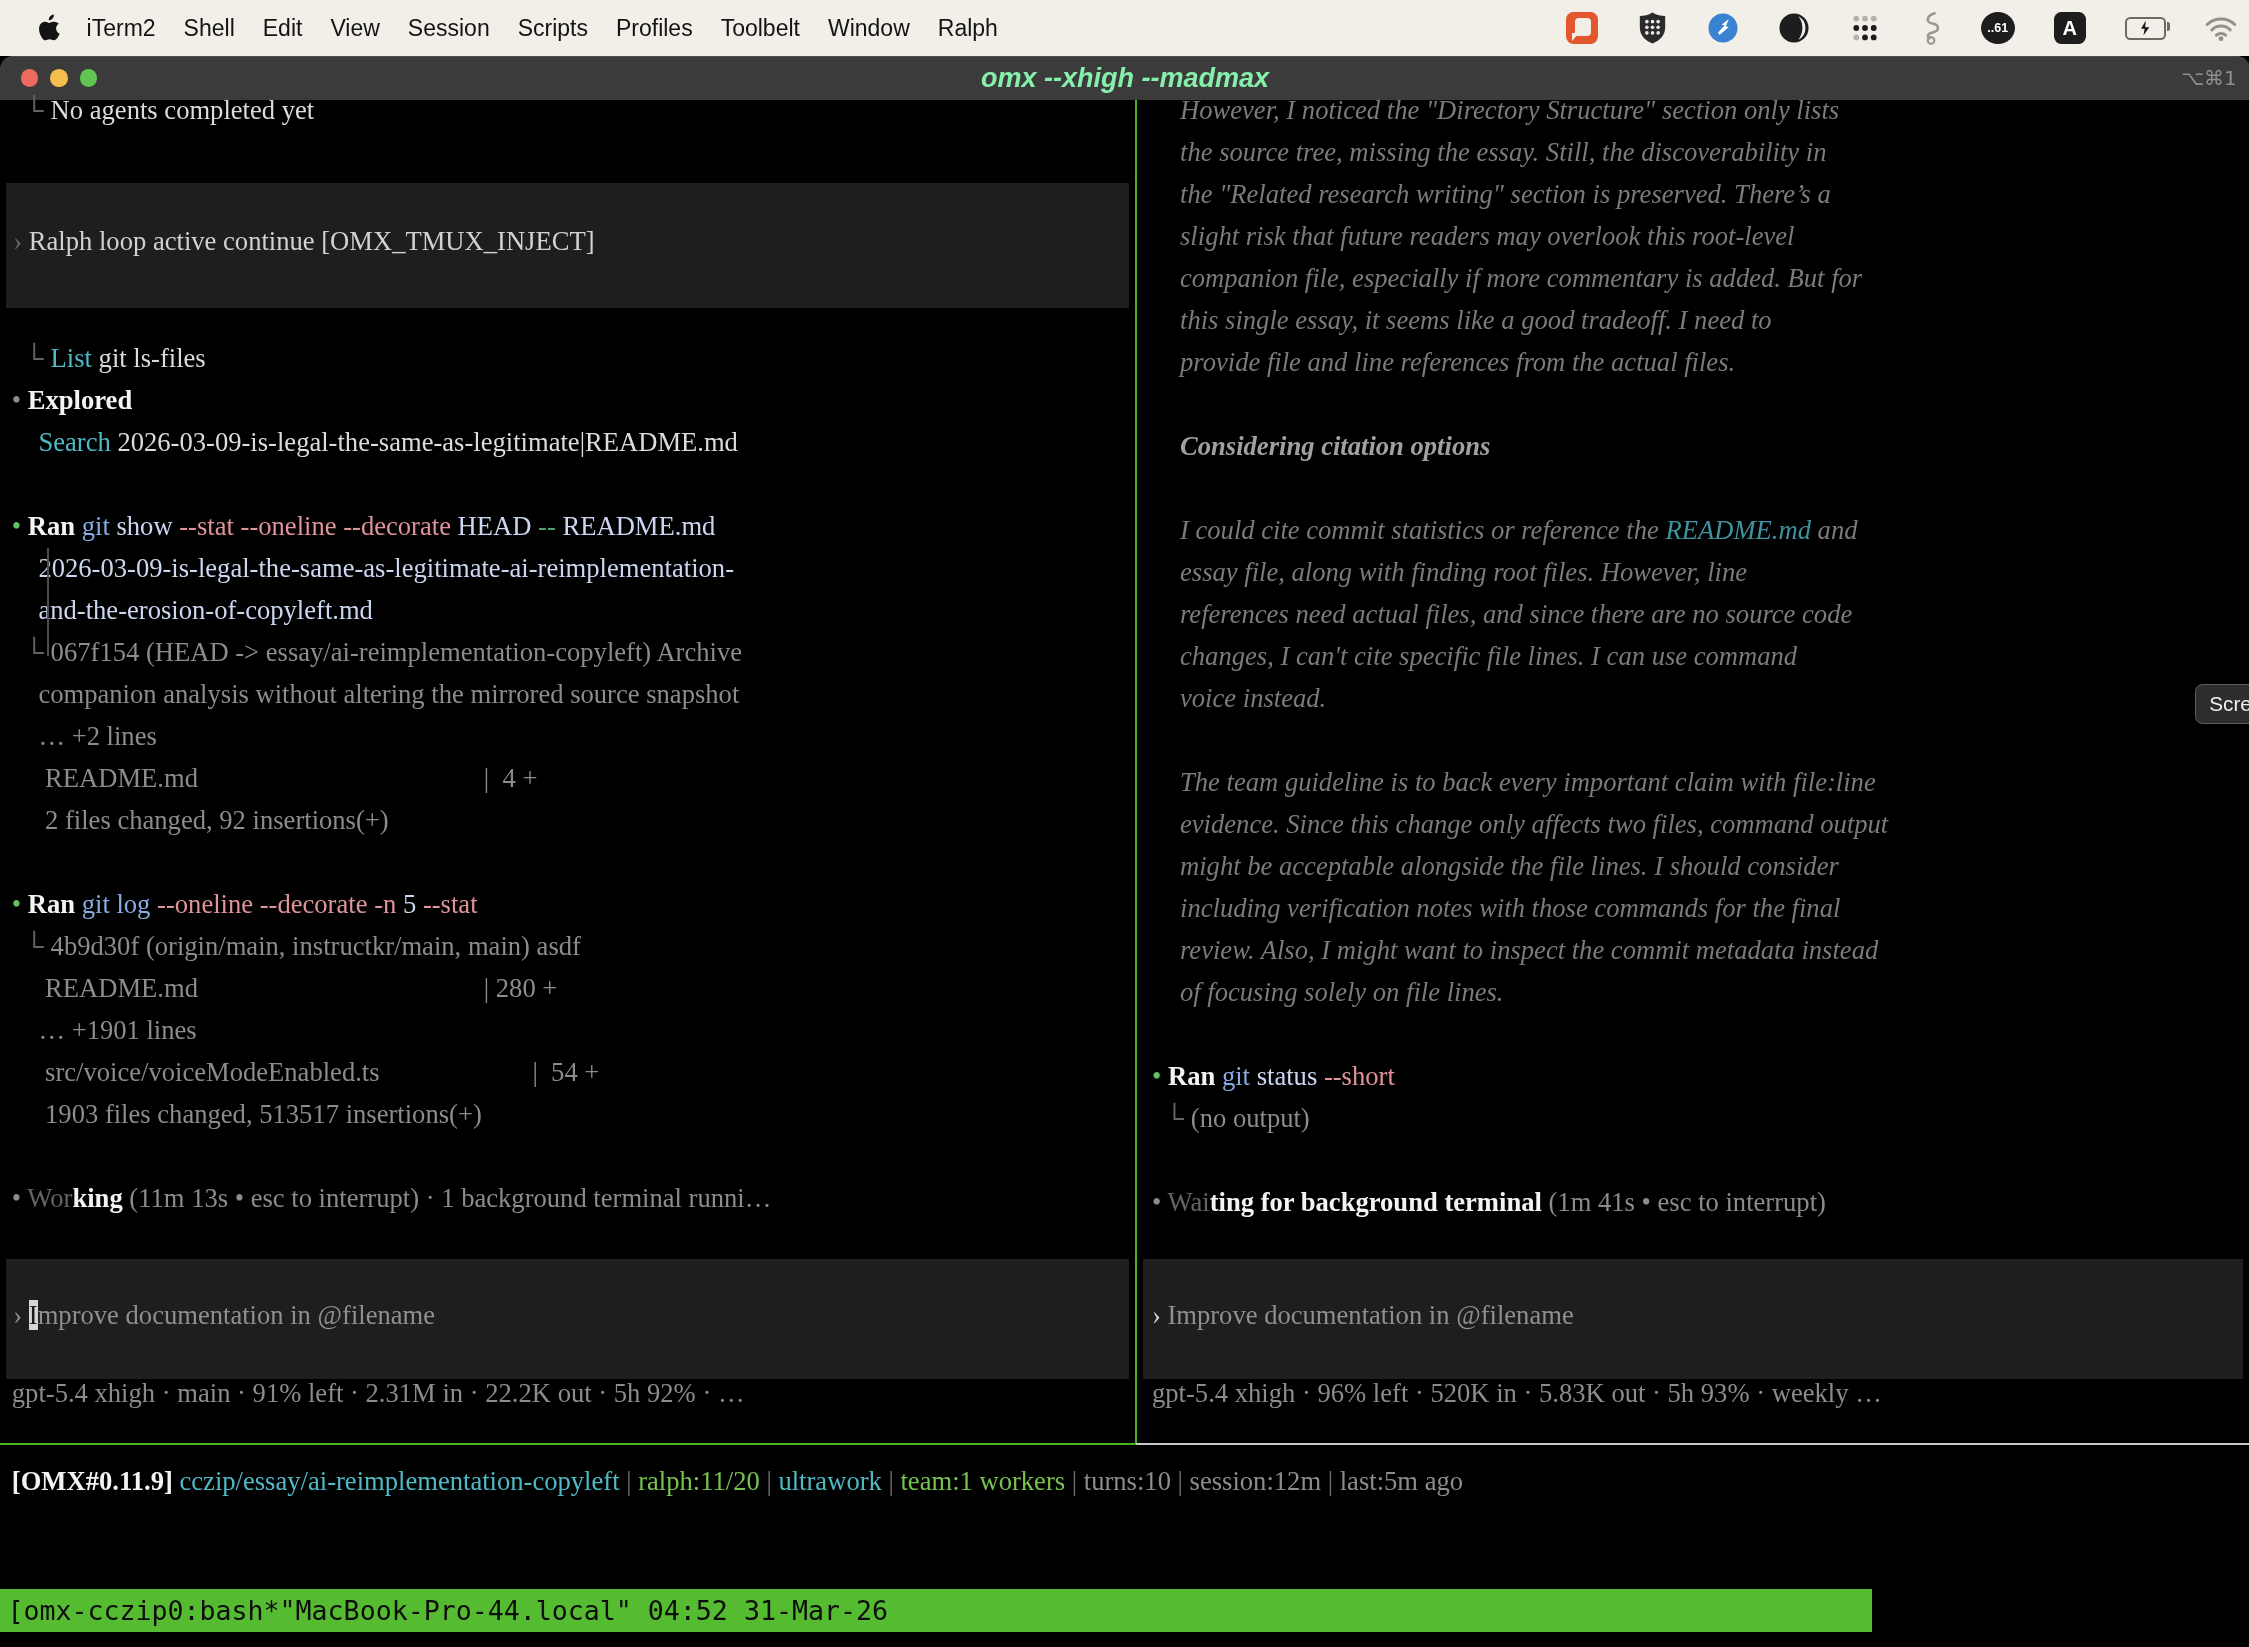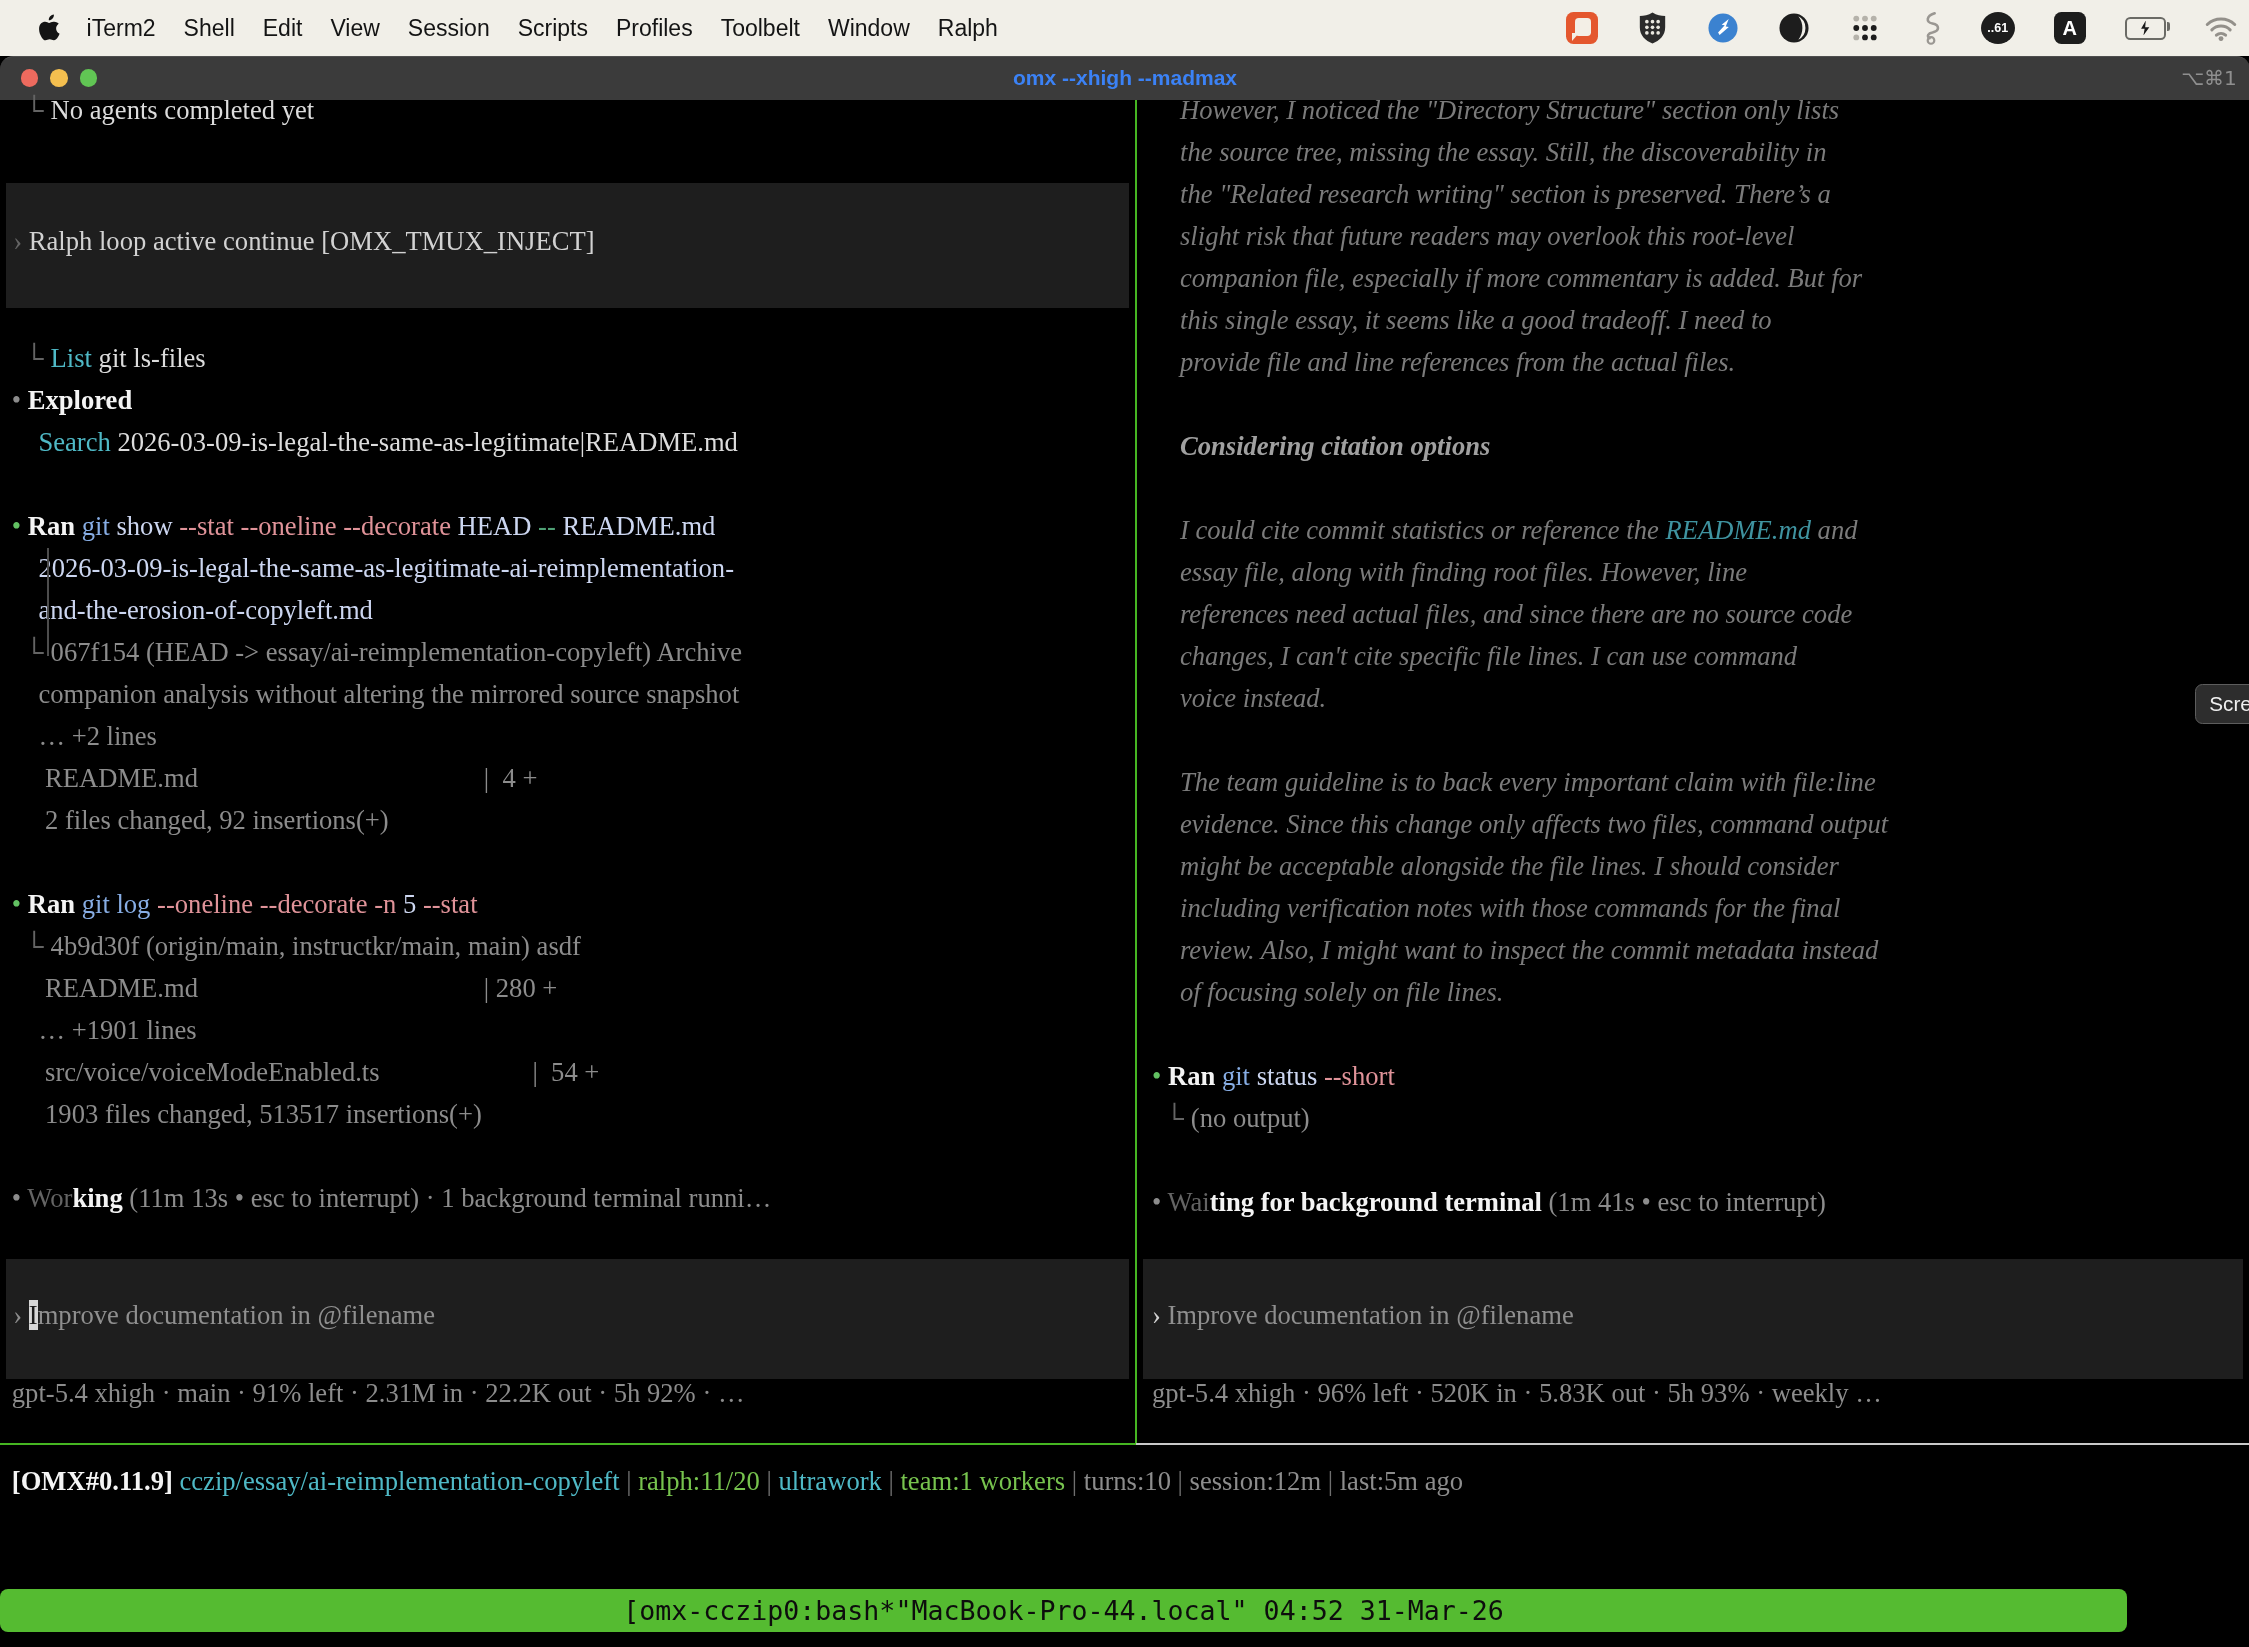--- a/index.html
+++ b/index.html
@@ -32,22 +32,22 @@
 
   
   .titlebar{position:absolute;top:56px;left:0;width:2250px;height:44px;background:#3b3b3b;
             border-radius:13.3px 13.3px 0 0;border-top:0.7px solid #4e4e4e;}
   .lights{position:absolute;left:20.7px;top:69px;display:flex;gap:11.8px;}
   .light{width:17.7px;height:17.7px;border-radius:50%;}
   .light.red{background:#ed6a5e;}
   .light.yellow{background:#f4bf4f;}
   .light.green{background:#61c554;}
   .wtitle{position:absolute;top:56px;left:0;width:2250px;height:44px;line-height:44px;
-          text-align:center;color:#3b82f6;font-family:"Liberation Sans",sans-serif;
-          font-size:21px;font-weight:600;}
+          text-align:center;color:#86efac;font-family:"Liberation Sans",sans-serif;
+          font-size:27px;font-weight:600;font-style:italic;}
   .wshort{position:absolute;top:56px;right:13.3px;height:44px;line-height:44px;color:#8f8f8f;
           font-family:"DejaVu Sans",sans-serif;font-size:20px;}
 
   
   .term-bg{position:absolute;top:100px;left:0;width:2250px;height:1547px;background:#000;}
   .sec{position:absolute;font-size:26.6px;line-height:42px;font-family:Liberation Serif, serif;}
   .line{white-space:pre;}
   .line.ind{padding-left:28px;}
 
   .t-white{color:#dcdcdc;}
@@ -69,23 +69,23 @@
   .t-input{color:#8f8f8f;}
   .t-stat{color:#8c8c8c;}
   .t-cursor{background:#d6d6d6;color:#1a1a1a;}
 
   .darkbox{position:absolute;background:#1e1e1e;}
   .guide{position:absolute;width:2.2px;background:#4d4d4d;}
   .vdivider{position:absolute;left:1135px;top:100px;width:2.2px;height:1345px;background:#46b522;}
   .hline-left{position:absolute;left:0;top:1443px;width:1136px;height:2.2px;background:#46b522;}
   .hline-right{position:absolute;left:1136px;top:1443px;width:1114px;height:2.2px;background:#c9c9c9;}
 
-  .tmuxbar{position:absolute;left:0;top:1589px;width:2127px;height:43px;background:#55bb31;
-           color:#0d0d0d;font-size:26.6px;display:flex;align-items:center;justify-content:center;
-           padding:0 7.4px;box-sizing:border-box;border-radius:8px;}
+  .tmuxbar{position:absolute;left:0;top:1589px;width:1872px;height:43px;background:#55bb31;
+           color:#0d0d0d;font-size:26.6px;display:flex;align-items:center;justify-content:flex-start;
+           padding:0 7.4px;box-sizing:border-box;}
   .tooltip{position:absolute;left:2195px;top:684px;width:71px;height:38px;background:#2d2d2d;
            border:1.5px solid #5d5d5d;border-radius:7.4px;color:#f0f0f0;
            font-family:"Liberation Sans",sans-serif;font-size:20.7px;line-height:38px;padding-left:13.3px;}
 </style>
 </head>
 <body>
 
 <div class="screen">
 
   <div class="menubar">

